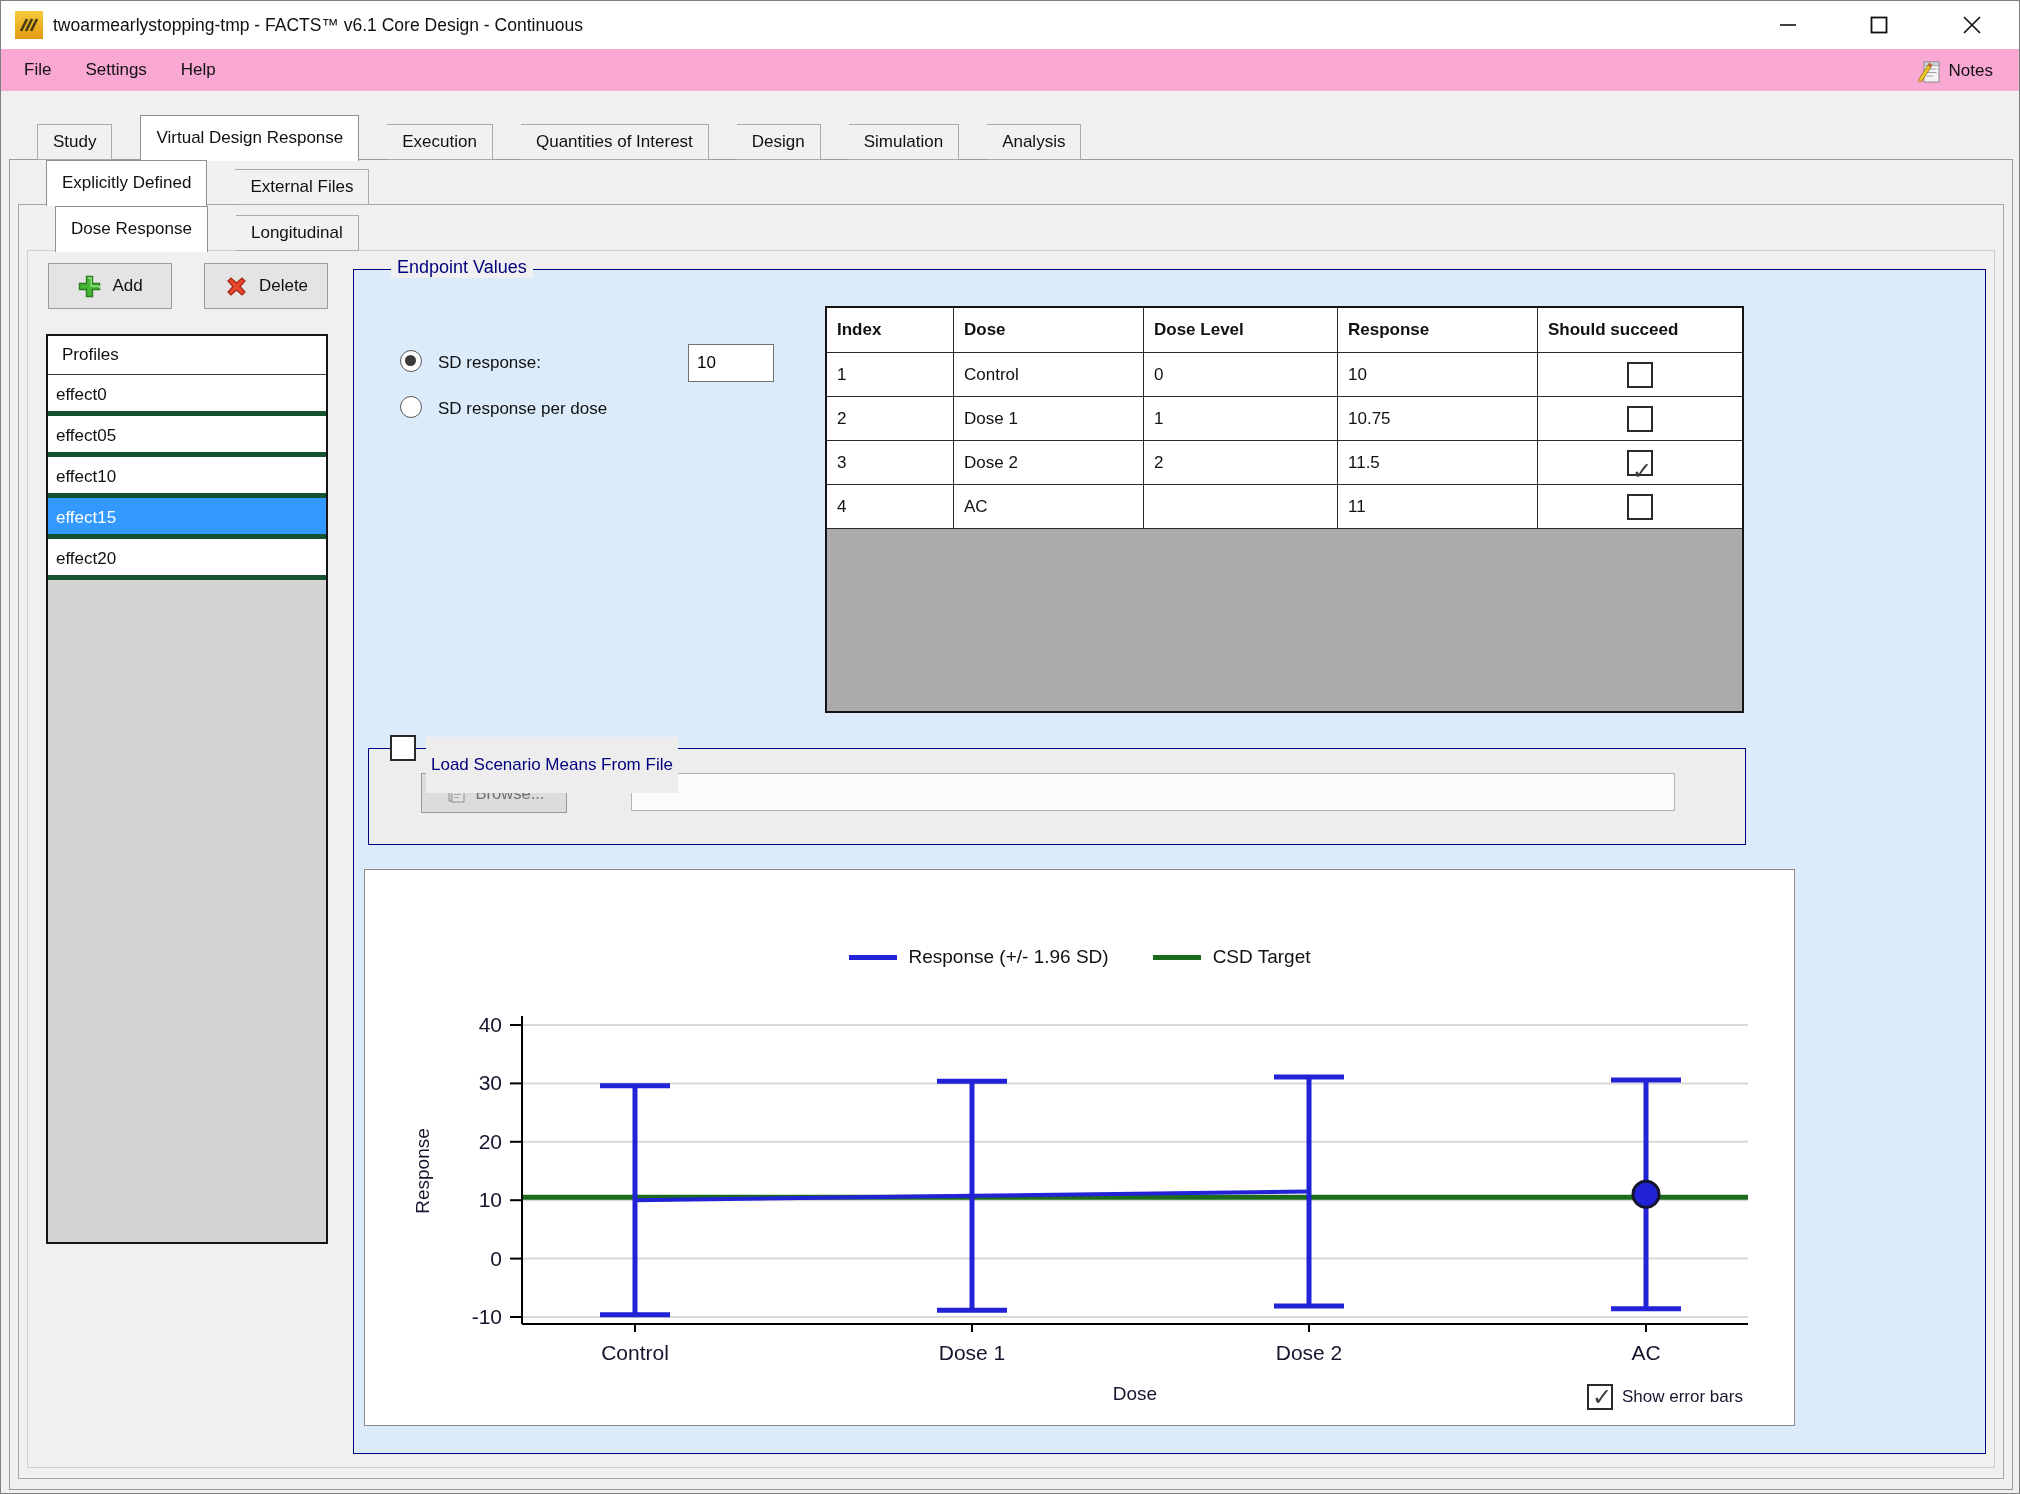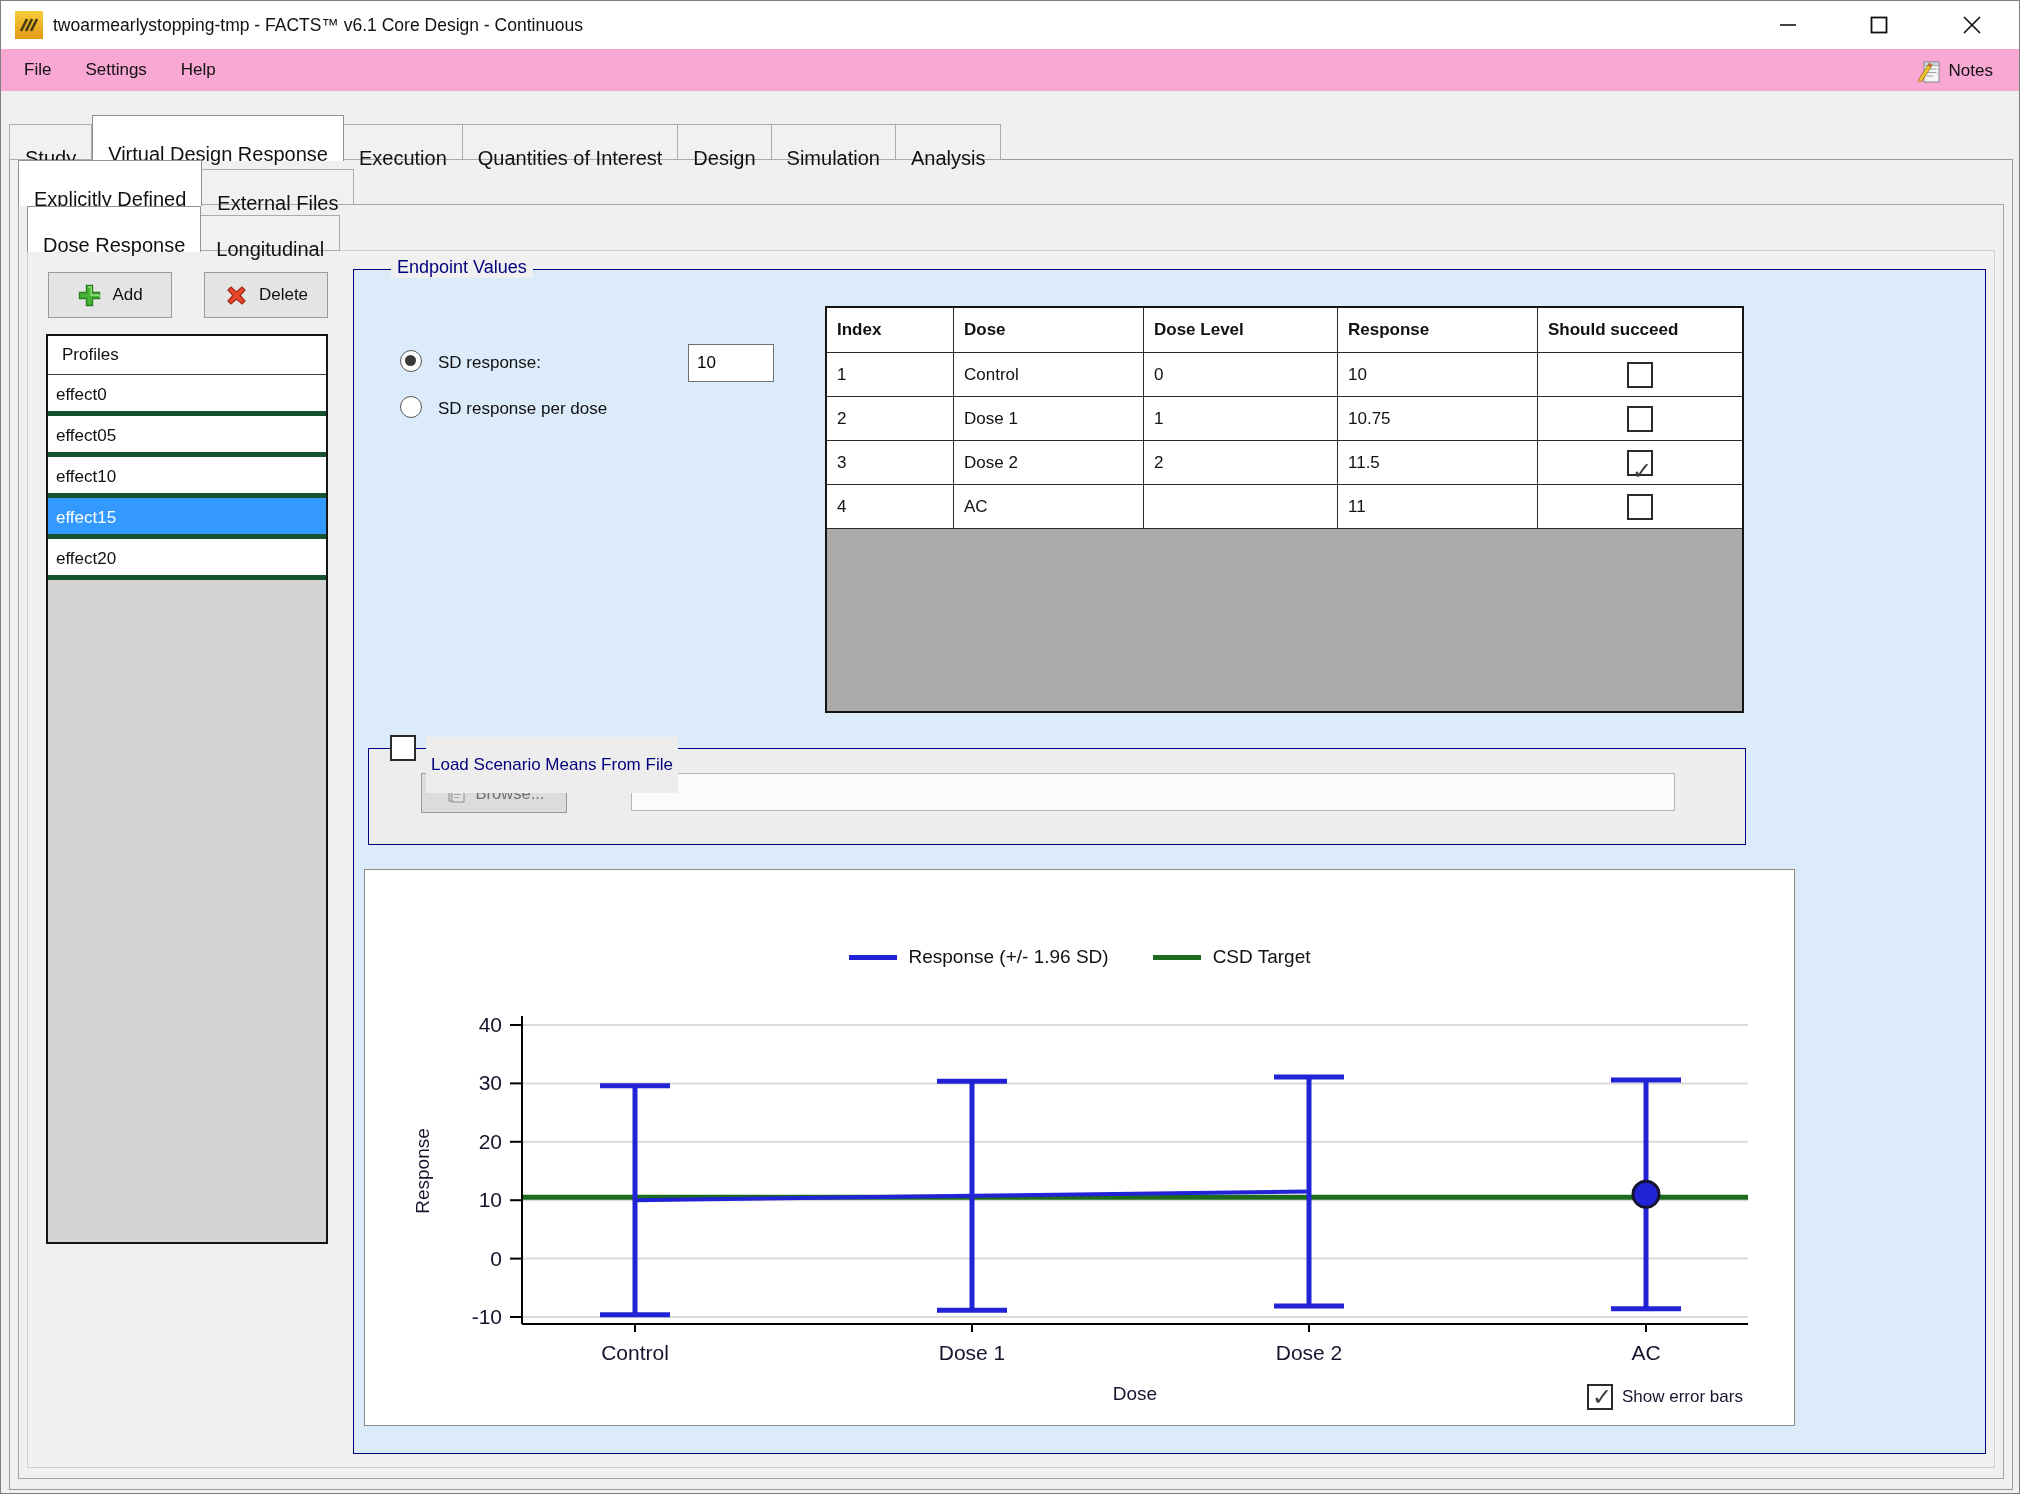--- a/index.html
+++ b/index.html
@@ -29,30 +29,30 @@
           background:#f0f0f0; border:1px solid #9a9a9a; }
   .page2{ position:absolute; left:17px; top:203px; width:1986px; height:1275px;
           background:#f0f0f0; border:1px solid #a6a6a6; }
   .page3{ position:absolute; left:26px; top:249px; width:1968px; height:1218px;
           background:#f0f0f0; border:1px solid #cfcfcf; }
 
   .tabstrip{ position:absolute; display:flex; align-items:flex-end; z-index:3; }
   .ts1{ left:8px;  top:112px; height:47px; }
   .ts2{ left:17px; top:158px; height:46px; }
   .ts3{ left:26px; top:204px; height:46px; }
-  .tab{ height:36px; line-height:34px; padding:16px 15px; font-size:20px; color:#111;
-        background:#f1f1f1; border:1px solid #ababab; border-left:none; white-space:nowrap; }
+  .tab{ height:36px; line-height:34px; padding:0 15px; font-size:17px; color:#111;
+        background:#f1f1f1; border:1px solid #ababab; border-left:none; white-space:nowrap;margin-left:28px; }
   .tab:first-child{ border-left:1px solid #ababab; }
   .tab.sel{ height:46px; line-height:44px; background:#ffffff; border:1px solid #919191;
             border-bottom:none; position:relative; z-index:4; margin-bottom:-1px; }
 
   
   .btn{ position:absolute; height:46px; background:#e4e4e4; border:1px solid #9b9b9b;
         display:flex; align-items:center; justify-content:center; gap:10px;
-        font-size:17px; color:#111;margin-top:9px; }
+        font-size:17px; color:#111; }
   .btn-add{ left:47px; top:262px; width:124px; }
   .btn-del{ left:203px; top:262px; width:124px; }
 
   .profiles{ position:absolute; left:45px; top:333px; width:282px; height:910px;
              border:2px solid #141414; background:#d4d4d4; display:flex; flex-direction:column; }
   .pr-header{ background:#ffffff; height:39px; line-height:38px; padding-left:14px;
               font-size:17px; color:#111; border-bottom:1px solid #3a3a3a; }
   .pr-row{ background:#ffffff; height:41px; line-height:40px; padding-left:8px;
            font-size:17px; color:#111; border-bottom:5px solid #14532d; }
   .pr-row.sel{ background:#3399ff; color:#ffffff; }

